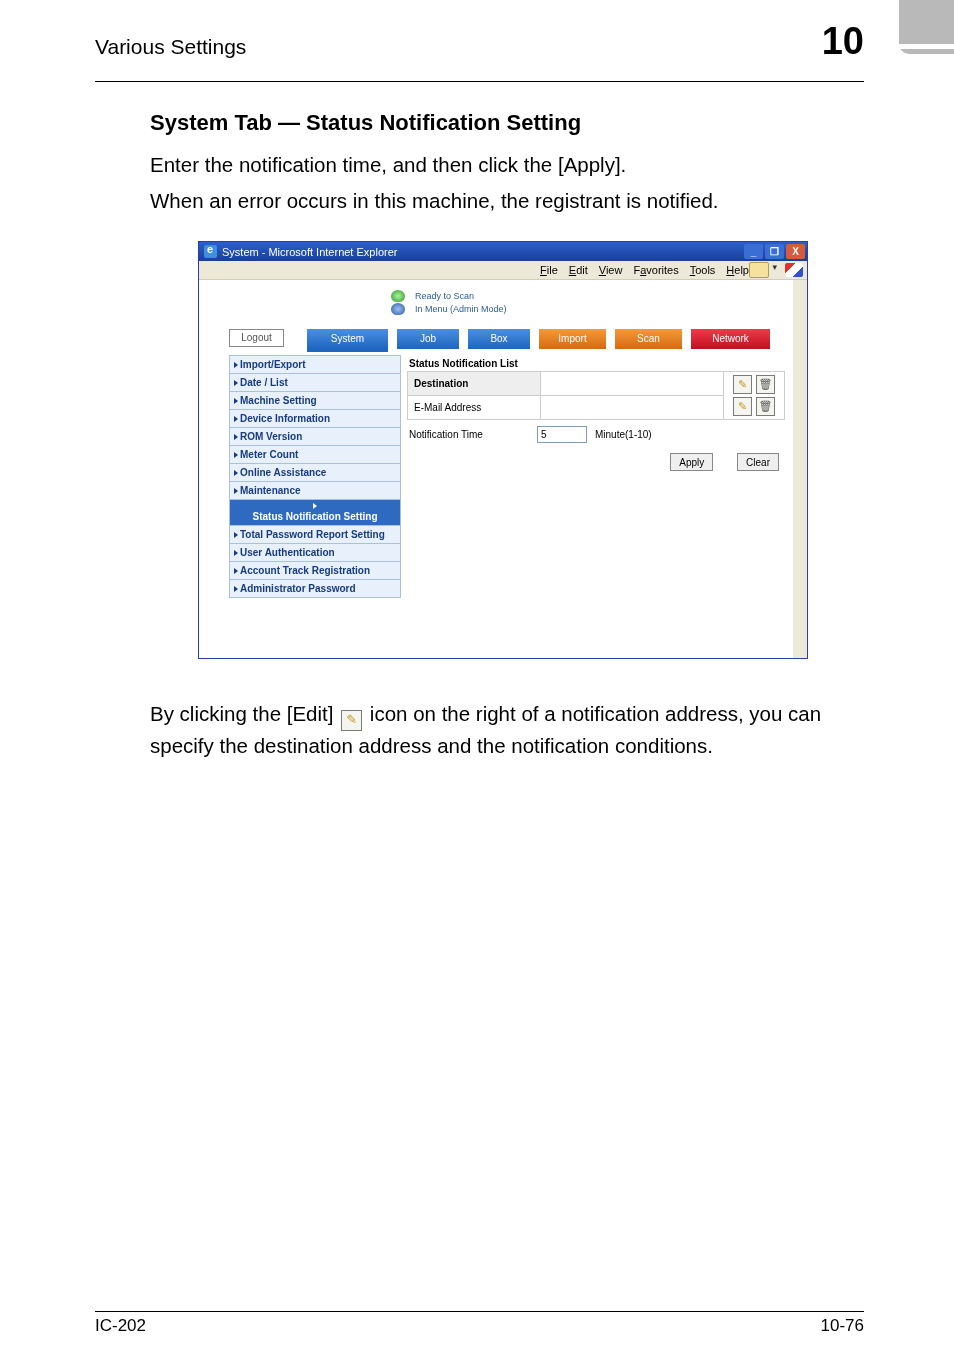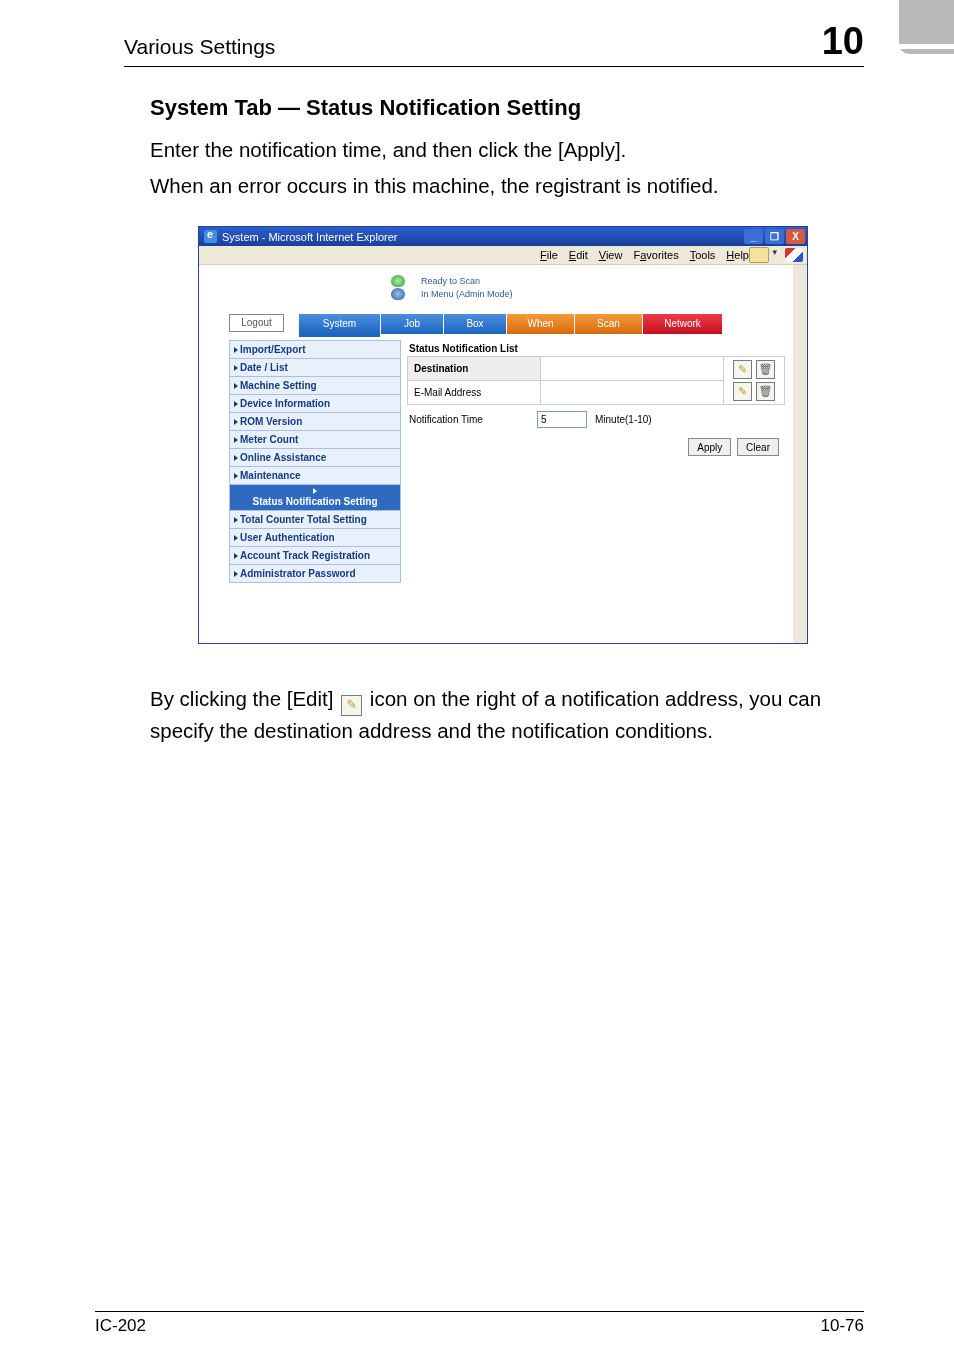--- a/index.html
+++ b/index.html
@@ -15,22 +15,21 @@
     min-height: 1352px;
     box-sizing: border-box;
     padding: 20px 90px 16px 95px;
     position: relative;
   }
   .hdr {
     display: flex;
     justify-content: space-between;
     align-items: baseline;
     border-bottom: 1.5px solid #000;
-    padding-bottom: 3px;
-    margin-left: 29px;
+    padding-bottom: 18px;
   }
   .hdr-title {
     font-size: 21px;
     font-weight: 400;
   }
   .hdr-num {
     font-size: 38px;
     font-weight: 900;
   }
   .tab-deco {
@@ -191,35 +190,35 @@
     padding: 10px 0 6px 192px;
     display: flex;
     flex-direction: column;
     gap: 1px;
     font-size: 9px;
     color: #2a5aa0;
   }
   .status-line {
     display: flex;
     align-items: center;
-    gap: 16px;
+    gap: 10px;
   }
   .status-dot {
     width: 14px;
     height: 12px;
     border-radius: 50% 50% 45% 45%;
     display: inline-block;
   }
   .dot-grn { background: radial-gradient(#aef0a0, #2a9a2a); }
   .dot-blu { background: radial-gradient(#a0c0f0, #2a5aa0); }
 
   .tabbar {
     display: flex;
     margin: 8px 0 0 30px;
-    gap: 0;
+    gap: 8px;
   }
   .tabbtn {
     height: 20px;
     line-height: 20px;
     font-size: 10px;
     font-weight: normal;
     color: #fff;
     text-align: center;
     border-right: 1px solid #fff;
     box-sizing: border-box;
@@ -351,21 +350,21 @@
   .apply-row {
     text-align: right;
     padding-right: 6px;
   }
   .btn {
     font-size: 10px;
     height: 18px;
     border: 1px solid #888;
     background: #efefef;
     padding: 0 8px;
-    margin-left: 3px;
+    margin-left: 21px;
   }
 
   .after-text {
     margin-top: 40px;
   }
   .inline-icon {
     display: inline-flex;
     width: 19px;
     height: 19px;
     border: 1px solid #7a7a7a;
@@ -448,21 +447,21 @@
           <span class="status-dot dot-blu"></span>
           <span>In Menu (Admin Mode)</span>
         </div>
       </div>
 
       <div class="tabbar">
         <div class="tabbtn t-logout">Logout</div>
         <div class="tabbtn t-system">System</div>
         <div class="tabbtn t-job">Job</div>
         <div class="tabbtn t-box">Box</div>
-        <div class="tabbtn t-print">When</div>
+        <div class="tabbtn t-print">Import</div>
         <div class="tabbtn t-scan">Scan</div>
         <div class="tabbtn t-network">Network</div>
       </div>
 
       <div class="main-row">
         <div class="side" id="sidebar">
               <div class="side-item">
                 <span class="tri"></span>
                 <span>Import/Export</span>
               </div>
@@ -493,21 +492,21 @@
               <div class="side-item">
                 <span class="tri"></span>
                 <span>Maintenance</span>
               </div>
               <div class="side-item sel">
                 <span class="tri"></span>
                 <span>Status Notification Setting</span>
               </div>
               <div class="side-item">
                 <span class="tri"></span>
-                <span>Total Counter Total Setting</span>
+                <span>Total Password Report Setting</span>
               </div>
               <div class="side-item">
                 <span class="tri"></span>
                 <span>User Authentication</span>
               </div>
               <div class="side-item">
                 <span class="tri"></span>
                 <span>Account Track Registration</span>
               </div>
               <div class="side-item">

